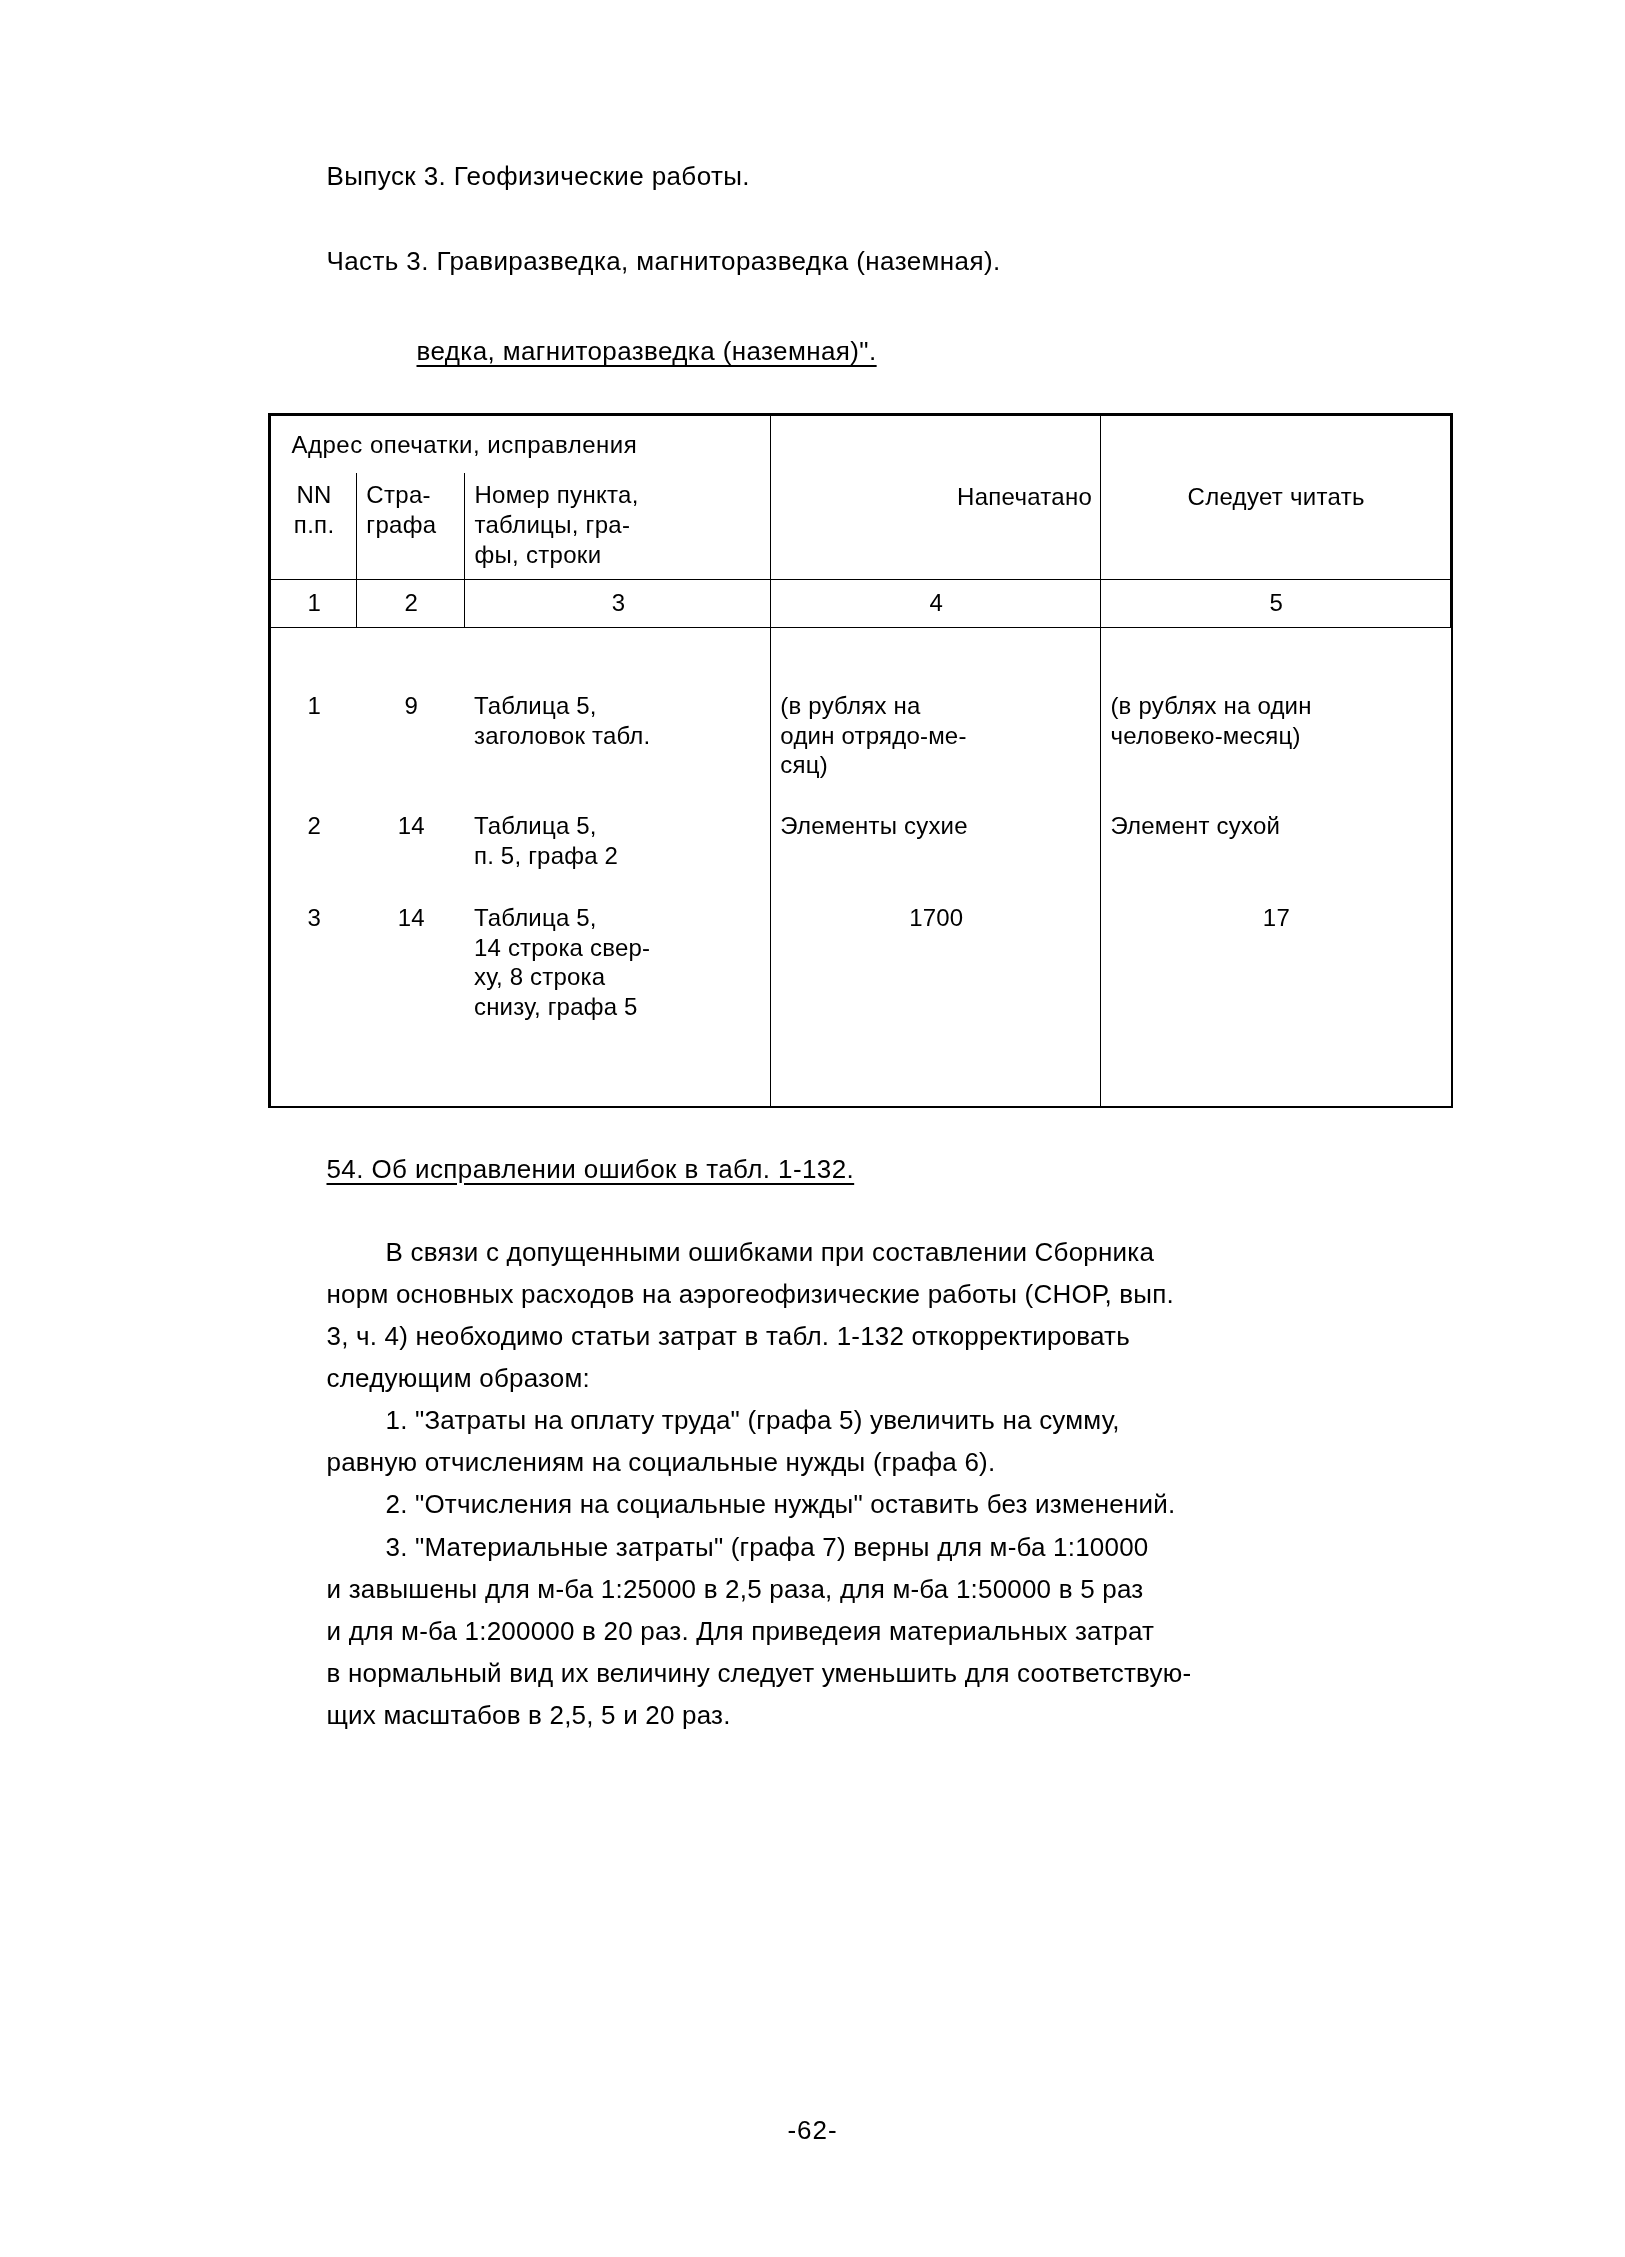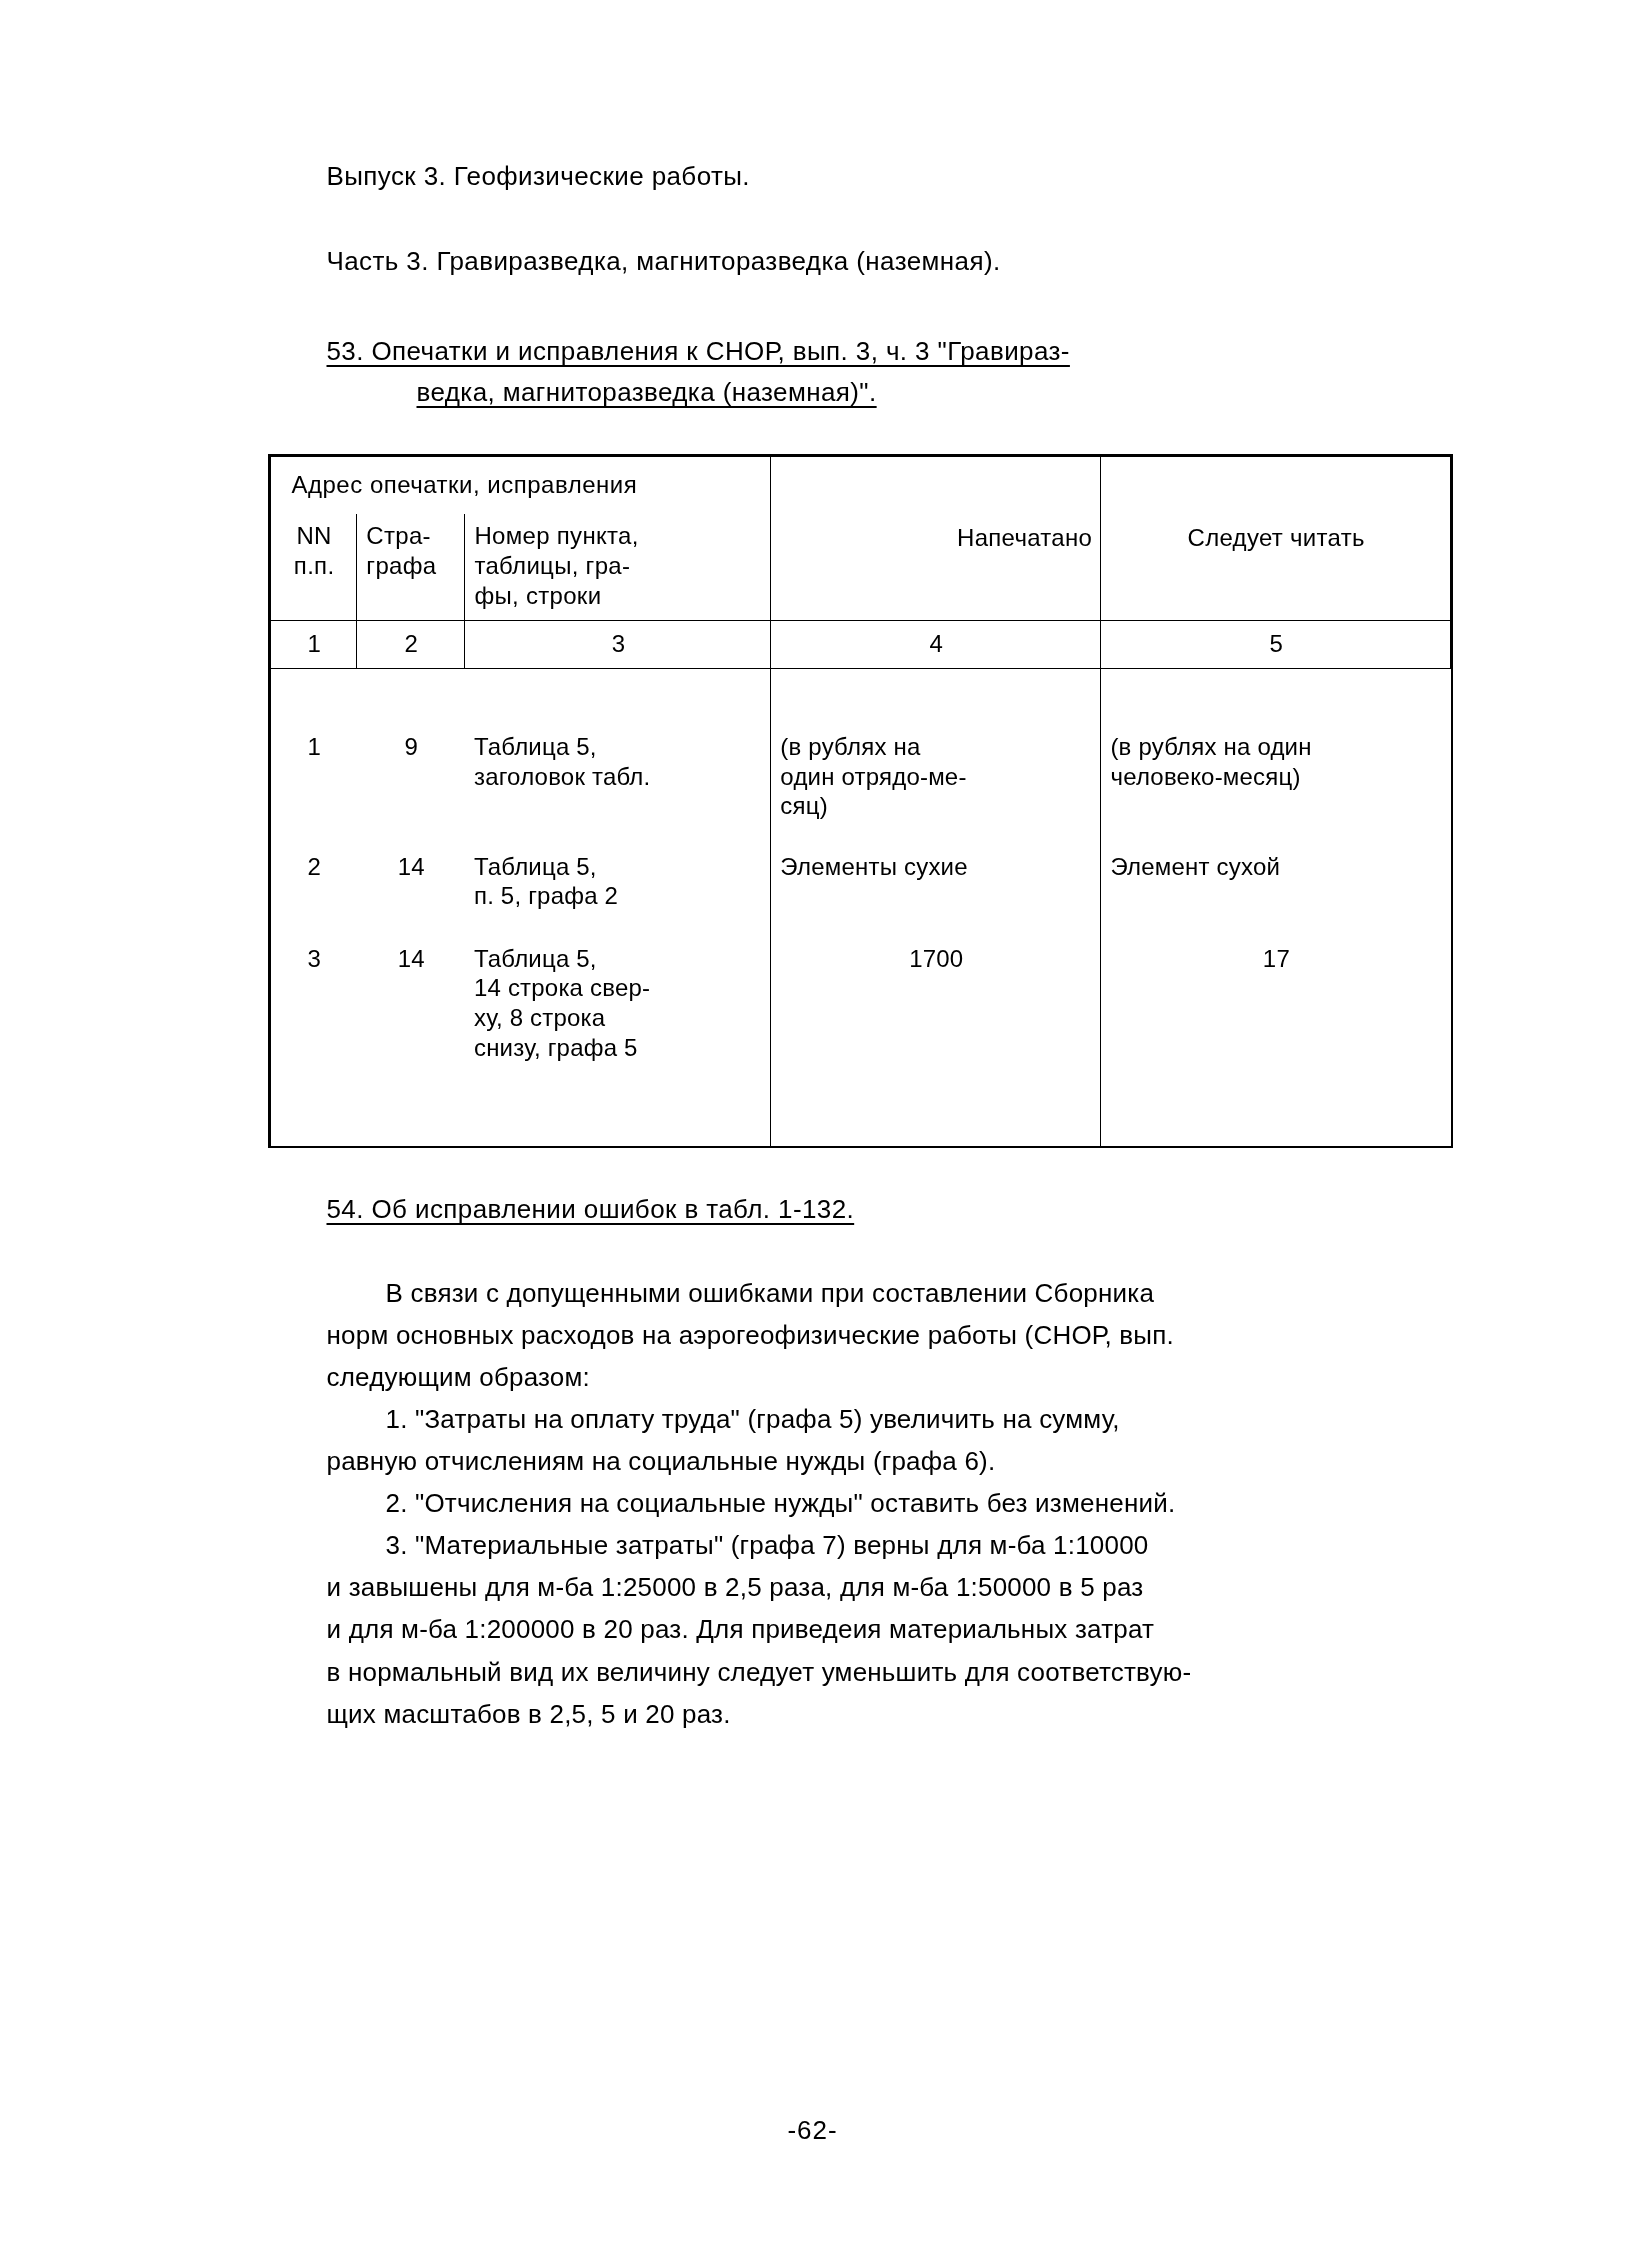--- a/index.html
+++ b/index.html
@@ -143,21 +143,20 @@
 </head>
 <body>
 
 <div class="page">
   <div class="content">
 
     <div class="line heading-1">Выпуск 3. Геофизические работы.</div>
 
     <div class="line heading-2">Часть 3. Гравиразведка, магниторазведка (наземная).</div>
 
-    <div class="line sec-title"><span>53. Опечатки и исправления к СНОР, вып. 3, ч. 3 "Гравираз-</span></div>
     <div class="line sec-title2"><span>ведка, магниторазведка (наземная)".</span></div>
 
     <div class="tbl-wrap">
       <table class="errata">
         <colgroup>
           <col class="c1">
             <col class="c2">
             <col class="c3">
             <col class="c4">
             <col class="c5">
@@ -256,20 +255,21 @@
       </table>
     </div>
 
     <div class="after-table">
 
       <div class="line sec54"><span>54. Об исправлении ошибок в табл. 1-132.</span></div>
 
       <div class="para">
         <div><span class="indent"></span><span>В связи с допущенными  ошибками  при  составлении  Сборника</span></div>
         <div>норм  основных расходов на аэрогеофизические работы (СНОР, вып.</div>
+        <div>3, ч. 4) необходимо статьи затрат в табл. 1-132 откорректировать</div>
         <div>следующим образом:</div>
       </div>
 
       <div class="para">
         <div><span class="indent"></span><span>1. "Затраты на оплату труда" (графа 5) увеличить на   сумму,</span></div>
         <div>равную отчислениям на социальные нужды (графа 6).</div>
       </div>
 
       <div class="para">
         <div><span class="indent"></span><span>2. "Отчисления на социальные нужды" оставить без изменений.</span></div>

